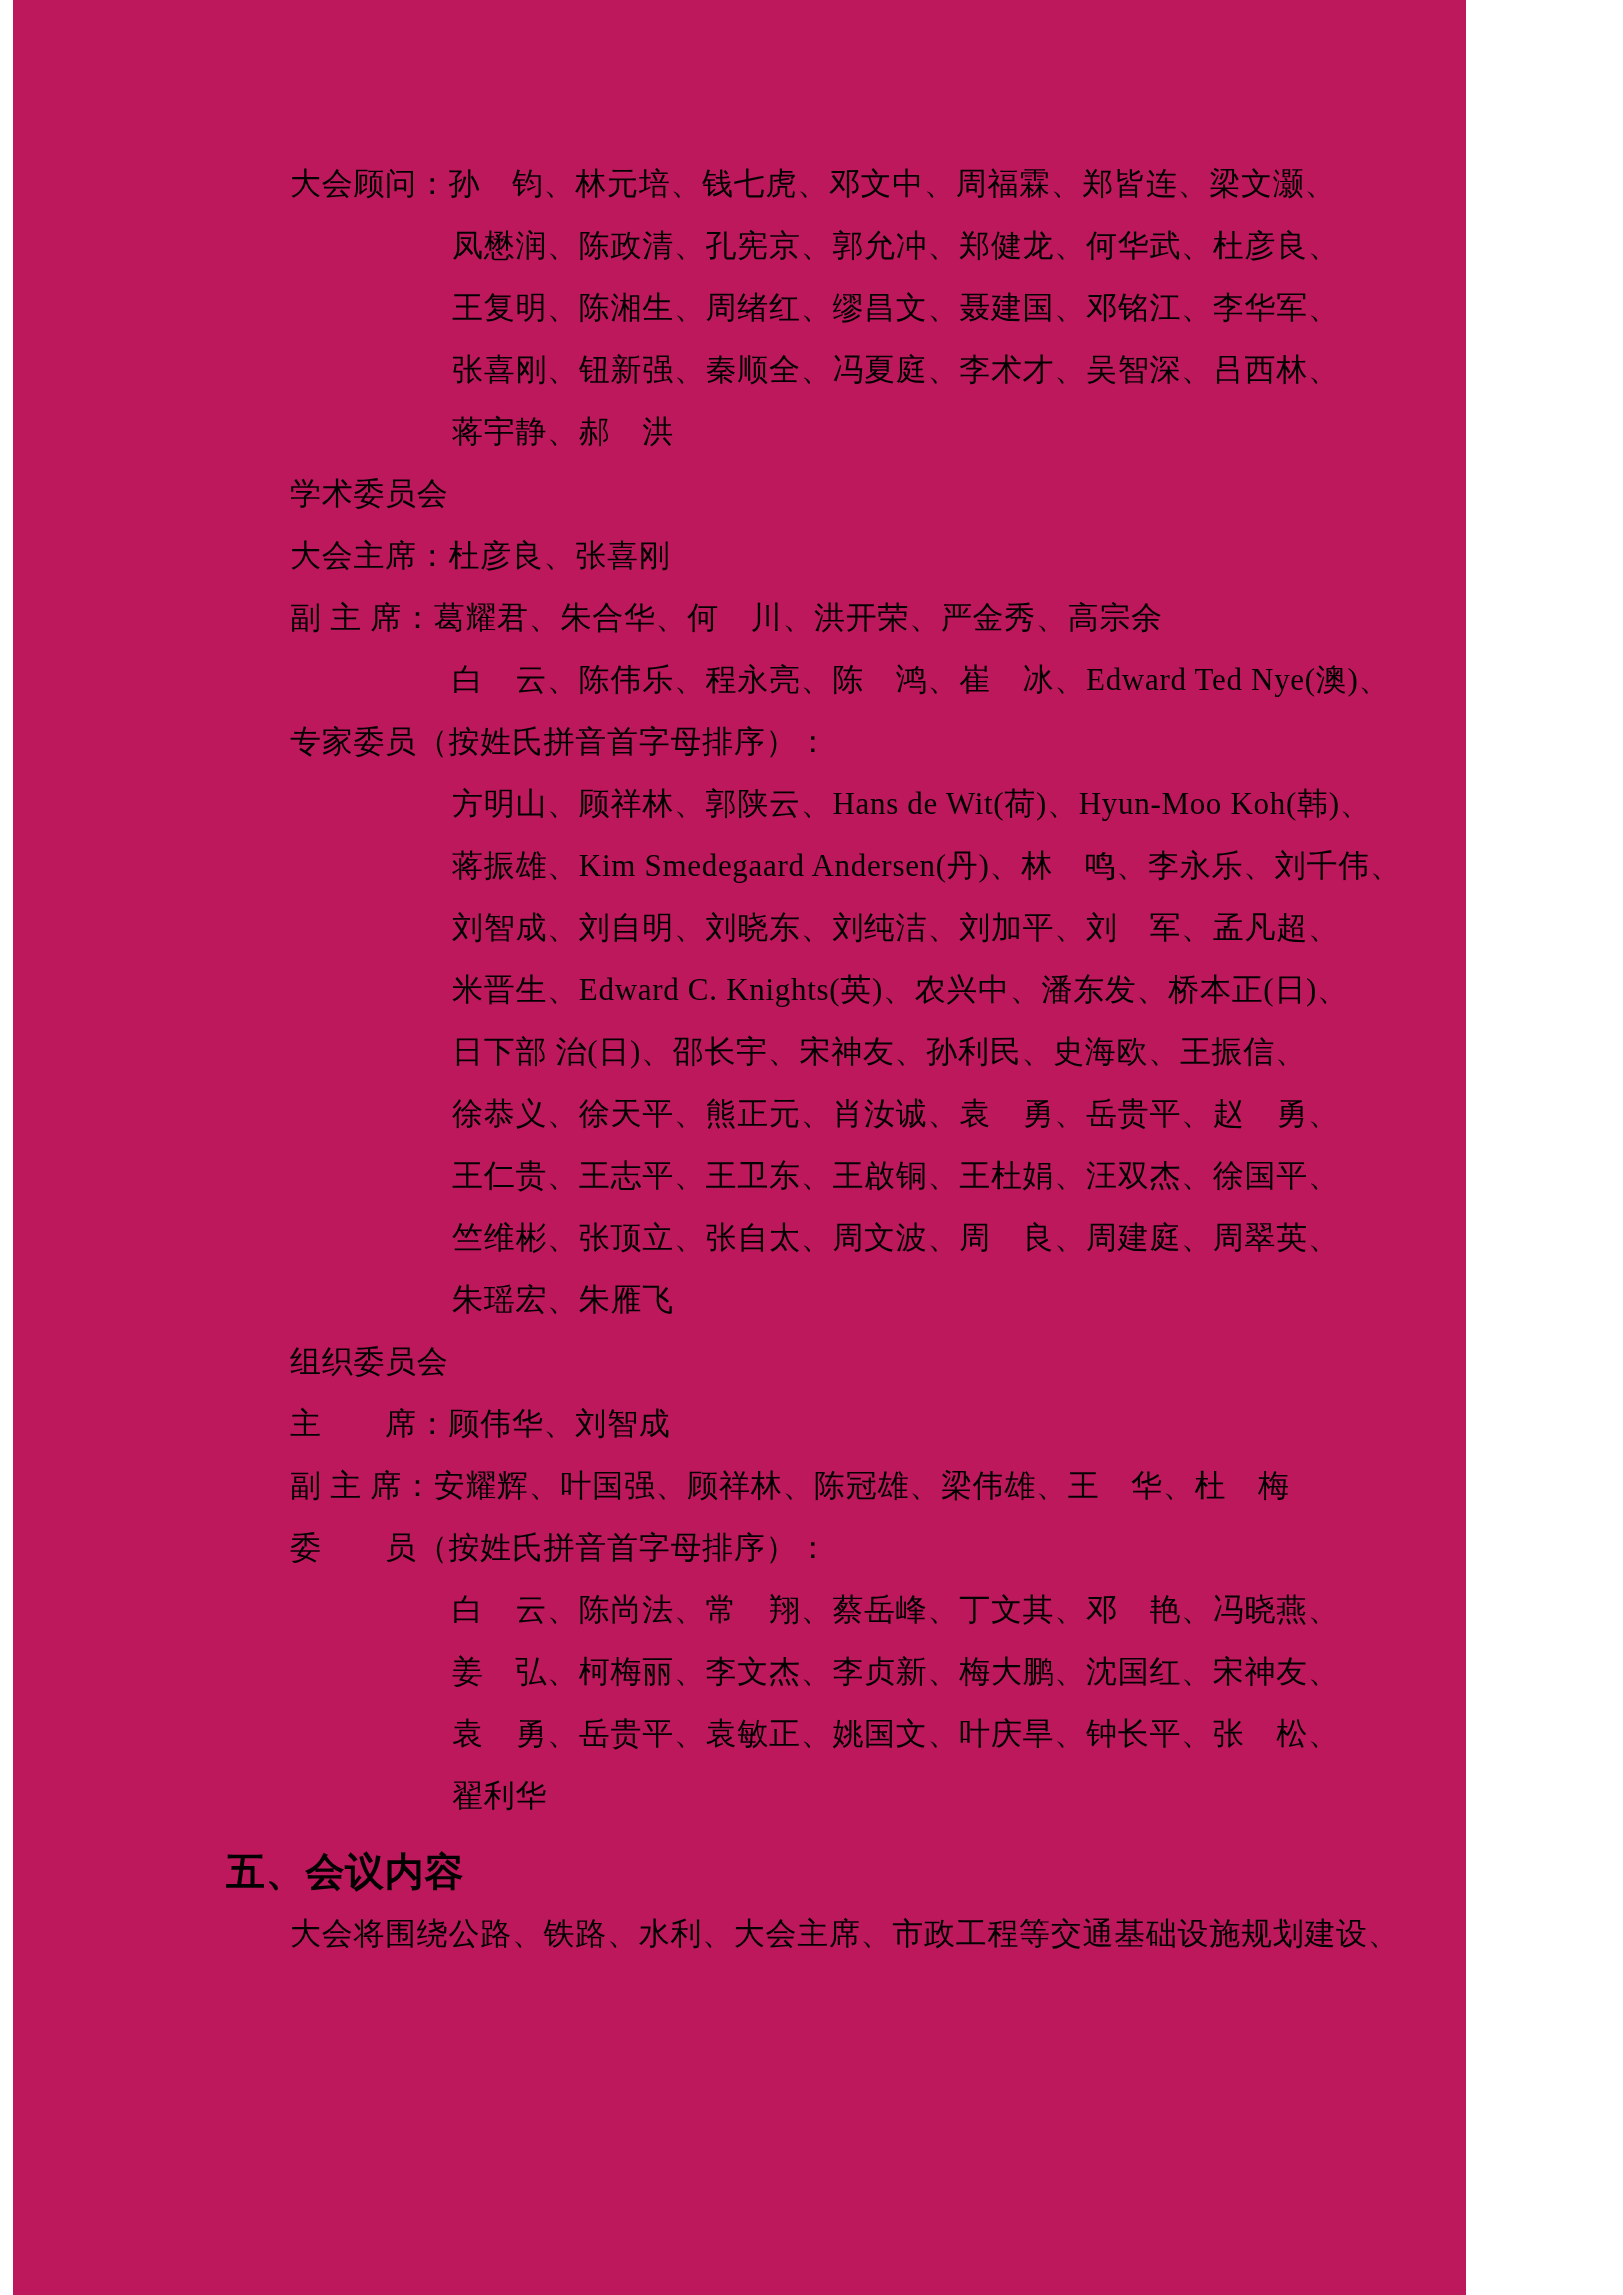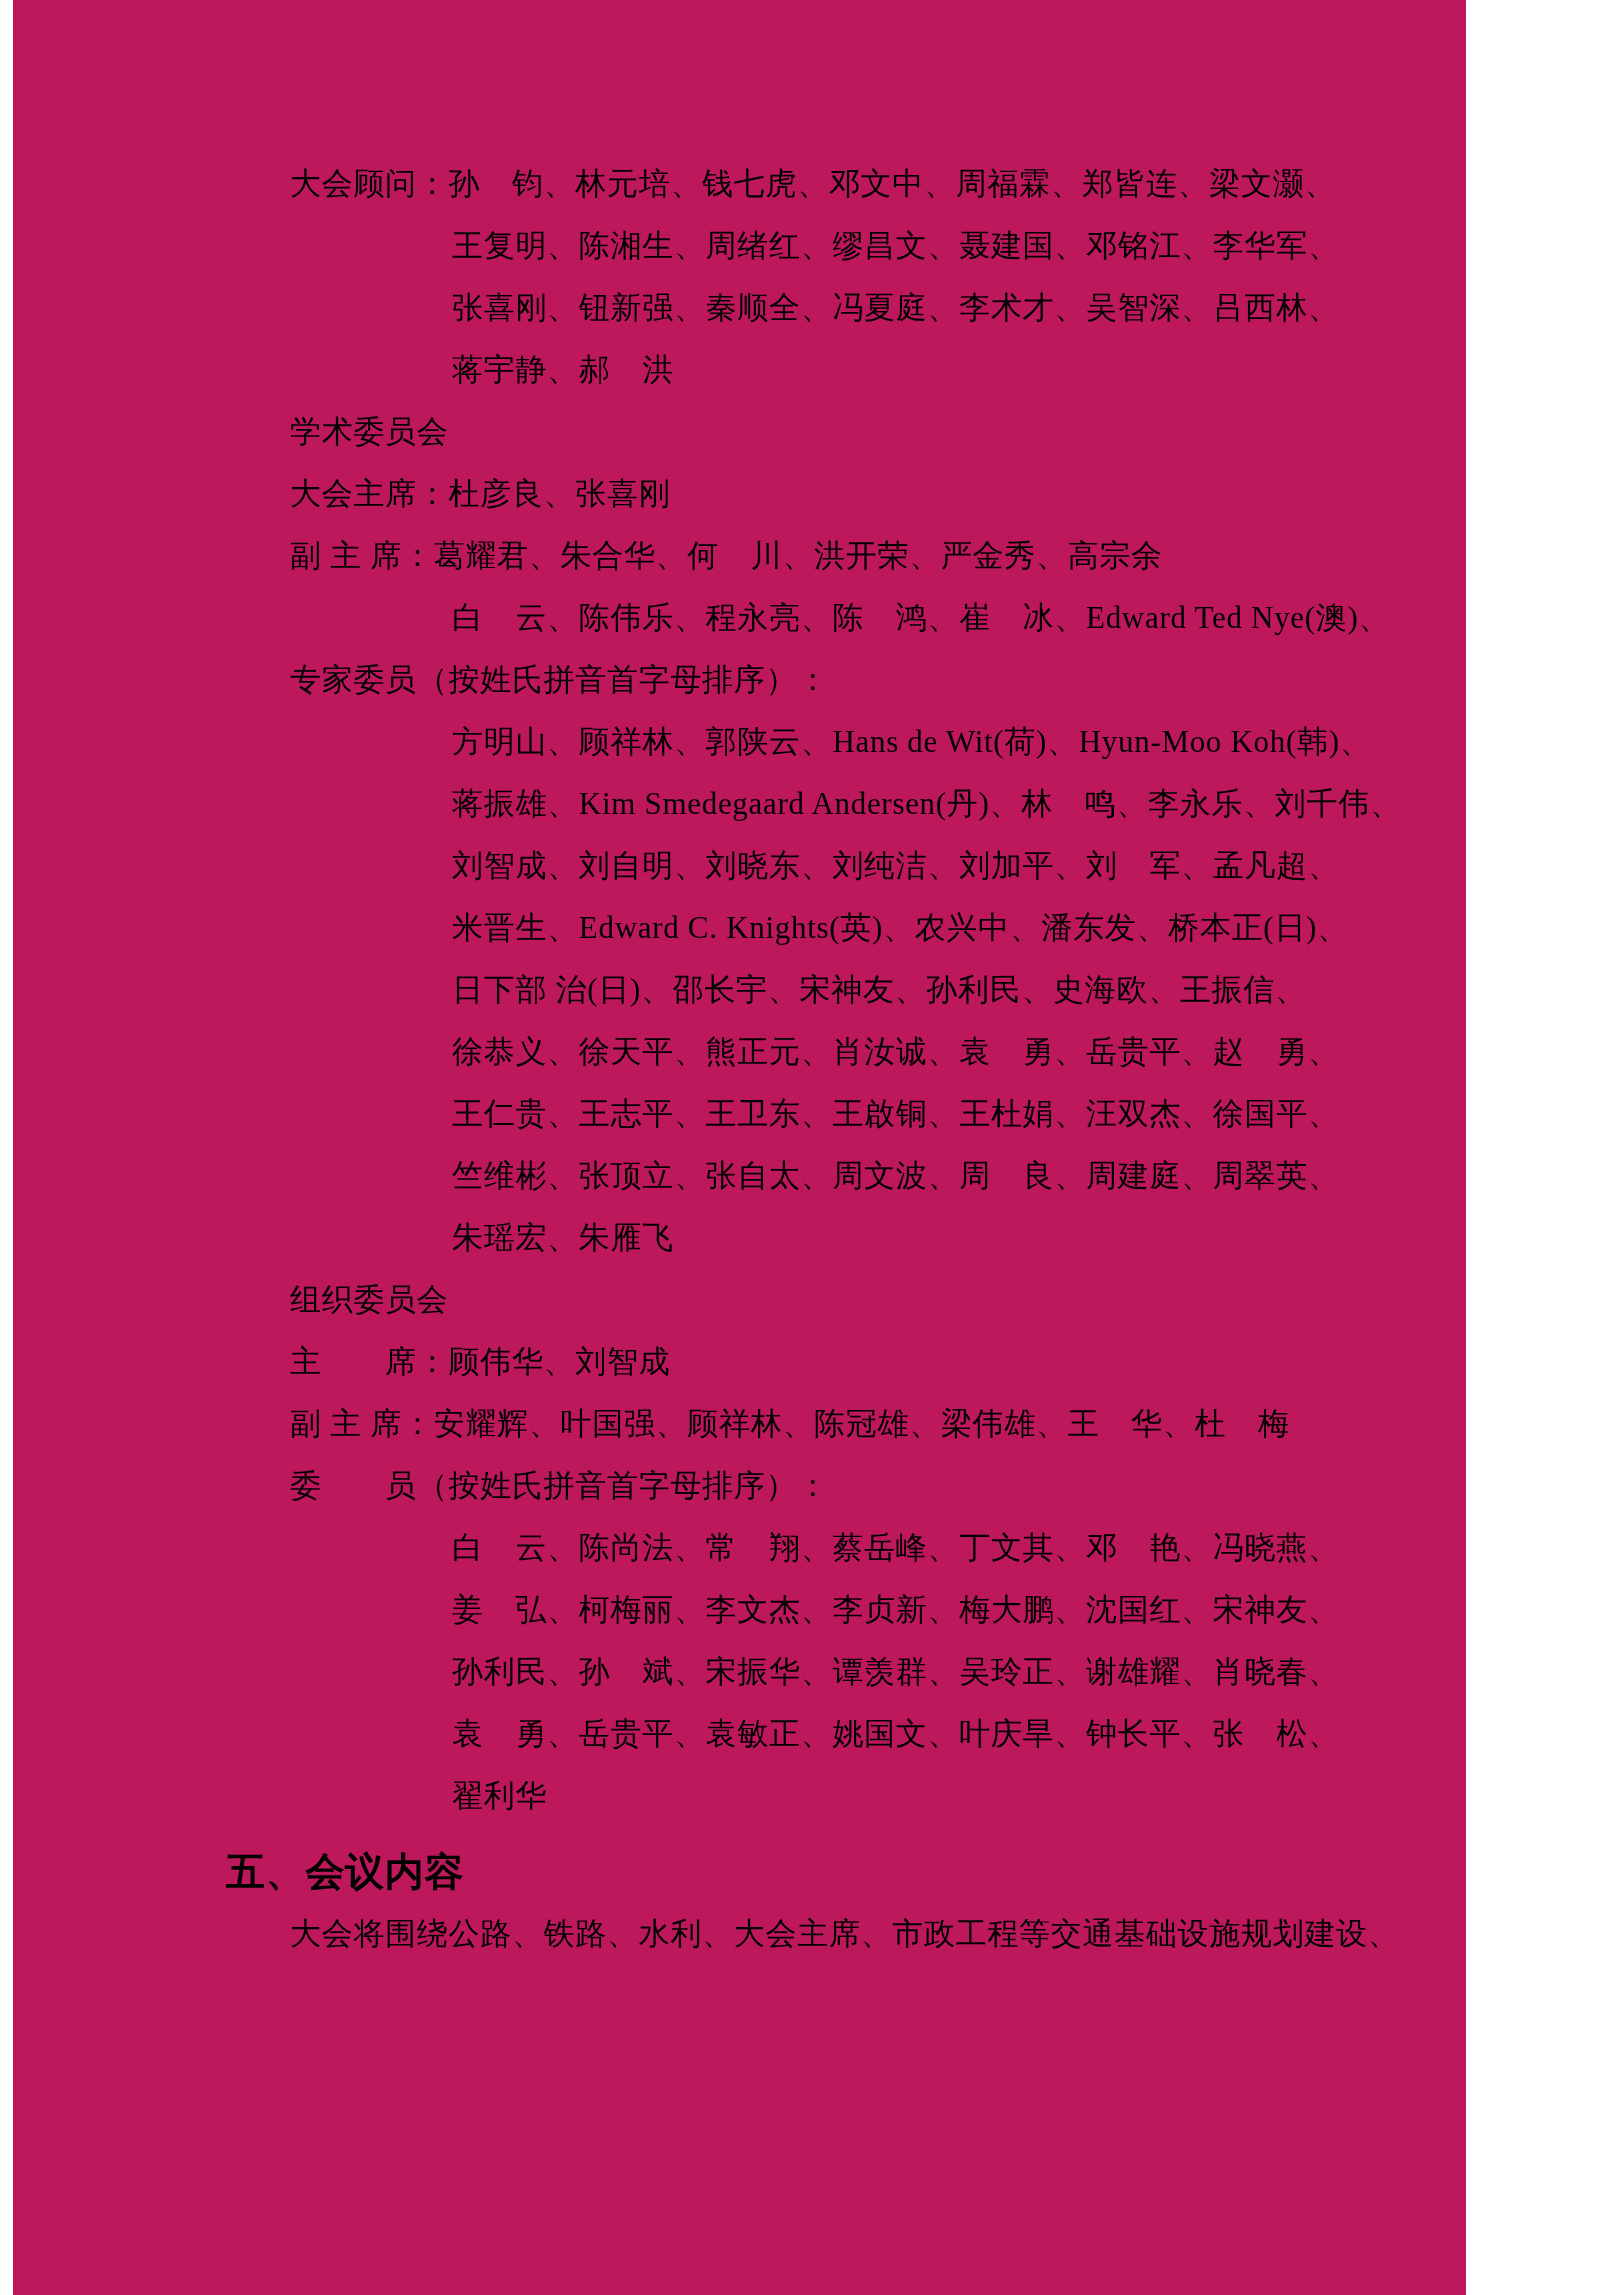--- a/index.html
+++ b/index.html
@@ -55,20 +55,21 @@
     line-height: 31px;
     letter-spacing: 1.3px;
   }
 </style>
 </head>
 <body>
 
 <div class="page">
   <div class="content" id="lines-container">
       <div class="line label">大会顾问：孙　钧、林元培、钱七虎、邓文中、周福霖、郑皆连、梁文灏、</div>
+      <div class="line names">凤懋润、陈政清、孔宪京、郭允冲、郑健龙、何华武、杜彦良、</div>
       <div class="line names">王复明、陈湘生、周绪红、缪昌文、聂建国、邓铭江、李华军、</div>
       <div class="line names">张喜刚、钮新强、秦顺全、冯夏庭、李术才、吴智深、吕西林、</div>
       <div class="line names">蒋宇静、郝　洪</div>
       <div class="line label">学术委员会</div>
       <div class="line label">大会主席：杜彦良、张喜刚</div>
       <div class="line label">副 主 席：葛耀君、朱合华、何　川、洪开荣、严金秀、高宗余</div>
       <div class="line names">白　云、陈伟乐、程永亮、陈　鸿、崔　冰、Edward Ted Nye(澳)、</div>
       <div class="line label">专家委员（按姓氏拼音首字母排序）：</div>
       <div class="line names">方明山、顾祥林、郭陕云、Hans de Wit(荷)、Hyun-Moo Koh(韩)、</div>
       <div class="line names">蒋振雄、Kim Smedegaard Andersen(丹)、林　鸣、李永乐、刘千伟、</div>
@@ -78,21 +79,20 @@
       <div class="line names">徐恭义、徐天平、熊正元、肖汝诚、袁　勇、岳贵平、赵　勇、</div>
       <div class="line names">王仁贵、王志平、王卫东、王啟铜、王杜娟、汪双杰、徐国平、</div>
       <div class="line names">竺维彬、张顶立、张自太、周文波、周　良、周建庭、周翠英、</div>
       <div class="line names">朱瑶宏、朱雁飞</div>
       <div class="line label">组织委员会</div>
       <div class="line label">主　　席：顾伟华、刘智成</div>
       <div class="line label">副 主 席：安耀辉、叶国强、顾祥林、陈冠雄、梁伟雄、王　华、杜　梅</div>
       <div class="line label">委　　员（按姓氏拼音首字母排序）：</div>
       <div class="line names">白　云、陈尚法、常　翔、蔡岳峰、丁文其、邓　艳、冯晓燕、</div>
       <div class="line names">姜　弘、柯梅丽、李文杰、李贞新、梅大鹏、沈国红、宋神友、</div>
-      <div class="line names">孙利民、孙　斌、宋振华、谭羡群、吴玲正、谢雄耀、肖晓春、</div>
       <div class="line names">袁　勇、岳贵平、袁敏正、姚国文、叶庆旱、钟长平、张　松、</div>
       <div class="line names">翟利华</div>
       <div class="line heading">五、会议内容</div>
       <div class="line body">大会将围绕公路、铁路、水利、大会主席、市政工程等交通基础设施规划建设、</div>
     </div>
   <div class="footer">
     <span>第 3 页 共 5 页</span>
   </div>
 </div>
 

